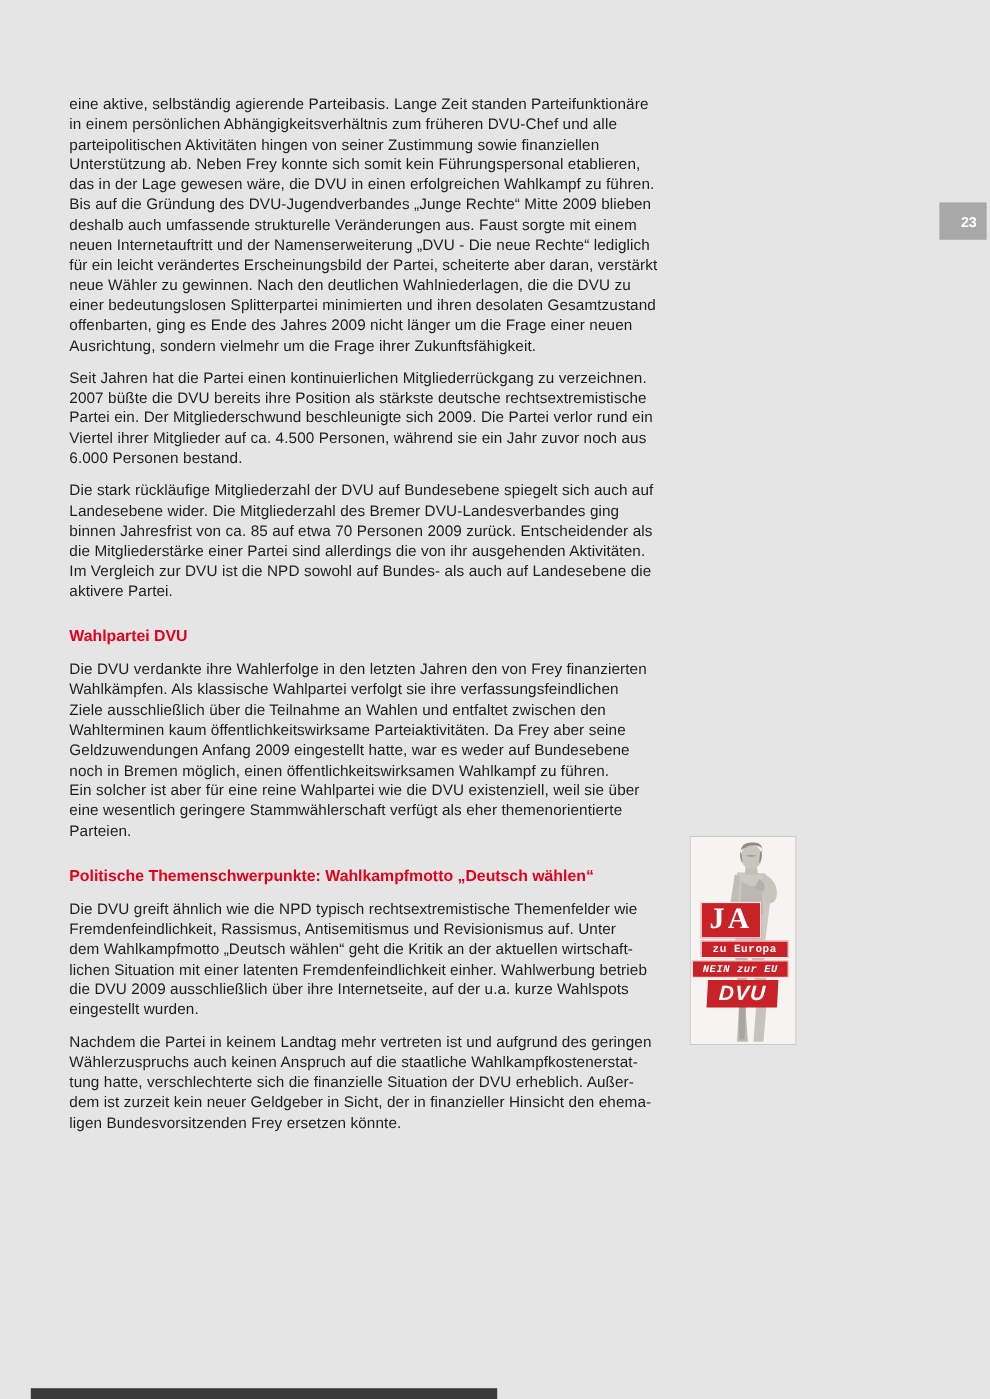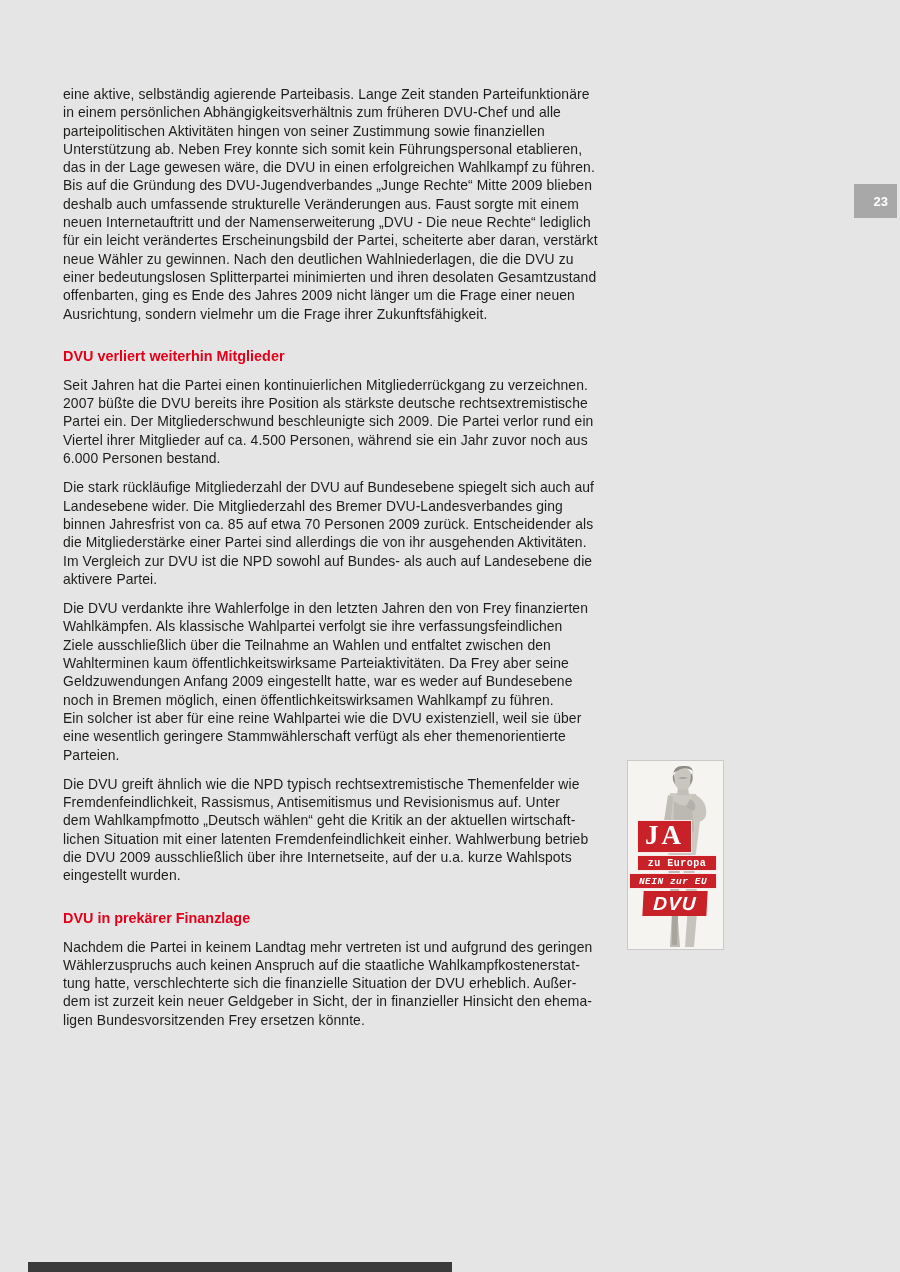--- a/index.html
+++ b/index.html
@@ -126,48 +126,48 @@
 Unterstützung ab. Neben Frey konnte sich somit kein Führungspersonal etablieren,
 das in der Lage gewesen wäre, die DVU in einen erfolgreichen Wahlkampf zu führen.
 Bis auf die Gründung des DVU-Jugendverbandes „Junge Rechte“ Mitte 2009 blieben
 deshalb auch umfassende strukturelle Veränderungen aus. Faust sorgte mit einem
 neuen Internetauftritt und der Namenserweiterung „DVU - Die neue Rechte“ lediglich
 für ein leicht verändertes Erscheinungsbild der Partei, scheiterte aber daran, verstärkt
 neue Wähler zu gewinnen. Nach den deutlichen Wahlniederlagen, die die DVU zu
 einer bedeutungslosen Splitterpartei minimierten und ihren desolaten Gesamtzustand
 offenbarten, ging es Ende des Jahres 2009 nicht länger um die Frage einer neuen
 Ausrichtung, sondern vielmehr um die Frage ihrer Zukunftsfähigkeit.</p>
-    <h2 class="red-heading">DVU verliert weiterhin Mitglieder</h2>
     <p class="body-par">Seit Jahren hat die Partei einen kontinuierlichen Mitgliederrückgang zu verzeichnen.
 2007 büßte die DVU bereits ihre Position als stärkste deutsche rechtsextremistische
 Partei ein. Der Mitgliederschwund beschleunigte sich 2009. Die Partei verlor rund ein
 Viertel ihrer Mitglieder auf ca. 4.500 Personen, während sie ein Jahr zuvor noch aus
 6.000 Personen bestand.</p>
     <p class="body-par">Die stark rückläufige Mitgliederzahl der DVU auf Bundesebene spiegelt sich auch auf
 Landesebene wider. Die Mitgliederzahl des Bremer DVU-Landesverbandes ging
 binnen Jahresfrist von ca. 85 auf etwa 70 Personen 2009 zurück. Entscheidender als
 die Mitgliederstärke einer Partei sind allerdings die von ihr ausgehenden Aktivitäten.
 Im Vergleich zur DVU ist die NPD sowohl auf Bundes- als auch auf Landesebene die
 aktivere Partei.</p>
+    <h2 class="red-heading">Wahlpartei DVU</h2>
     <p class="body-par">Die DVU verdankte ihre Wahlerfolge in den letzten Jahren den von Frey finanzierten
 Wahlkämpfen. Als klassische Wahlpartei verfolgt sie ihre verfassungsfeindlichen
 Ziele ausschließlich über die Teilnahme an Wahlen und entfaltet zwischen den
 Wahlterminen kaum öffentlichkeitswirksame Parteiaktivitäten. Da Frey aber seine
 Geldzuwendungen Anfang 2009 eingestellt hatte, war es weder auf Bundesebene
 noch in Bremen möglich, einen öffentlichkeitswirksamen Wahlkampf zu führen.
 Ein solcher ist aber für eine reine Wahlpartei wie die DVU existenziell, weil sie über
 eine wesentlich geringere Stammwählerschaft verfügt als eher themenorientierte
 Parteien.</p>
+    <h2 class="red-heading">Politische Themenschwerpunkte: Wahlkampfmotto „Deutsch wählen“</h2>
     <p class="body-par">Die DVU greift ähnlich wie die NPD typisch rechtsextremistische Themenfelder wie
 Fremdenfeindlichkeit, Rassismus, Antisemitismus und Revisionismus auf. Unter
 dem Wahlkampfmotto „Deutsch wählen“ geht die Kritik an der aktuellen wirtschaft-
 lichen Situation mit einer latenten Fremdenfeindlichkeit einher. Wahlwerbung betrieb
 die DVU 2009 ausschließlich über ihre Internetseite, auf der u.a. kurze Wahlspots
 eingestellt wurden.</p>
-    <h2 class="red-heading">DVU in prekärer Finanzlage</h2>
     <p class="body-par">Nachdem die Partei in keinem Landtag mehr vertreten ist und aufgrund des geringen
 Wählerzuspruchs auch keinen Anspruch auf die staatliche Wahlkampfkostenerstat-
 tung hatte, verschlechterte sich die finanzielle Situation der DVU erheblich. Außer-
 dem ist zurzeit kein neuer Geldgeber in Sicht, der in finanzieller Hinsicht den ehema-
 ligen Bundesvorsitzenden Frey ersetzen könnte.</p>
   </div>
 
   <div class="page-badge">
     <span>23</span>
   </div>

